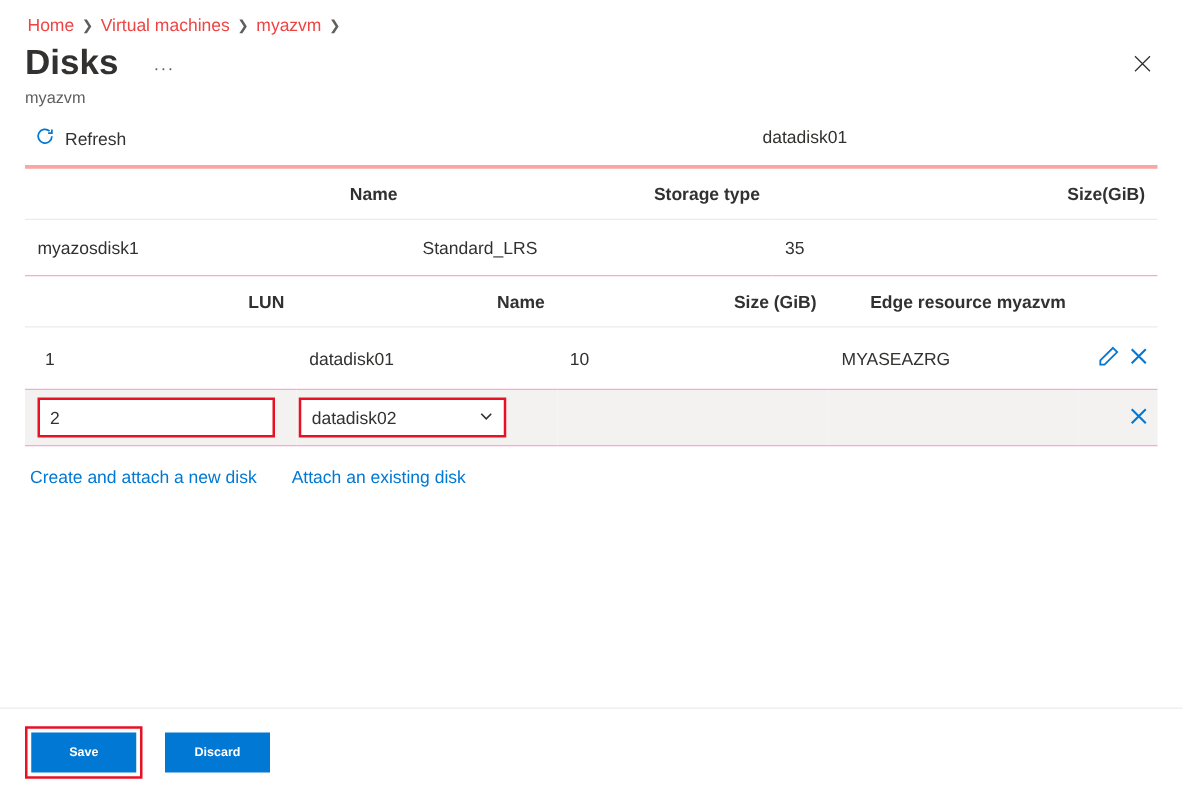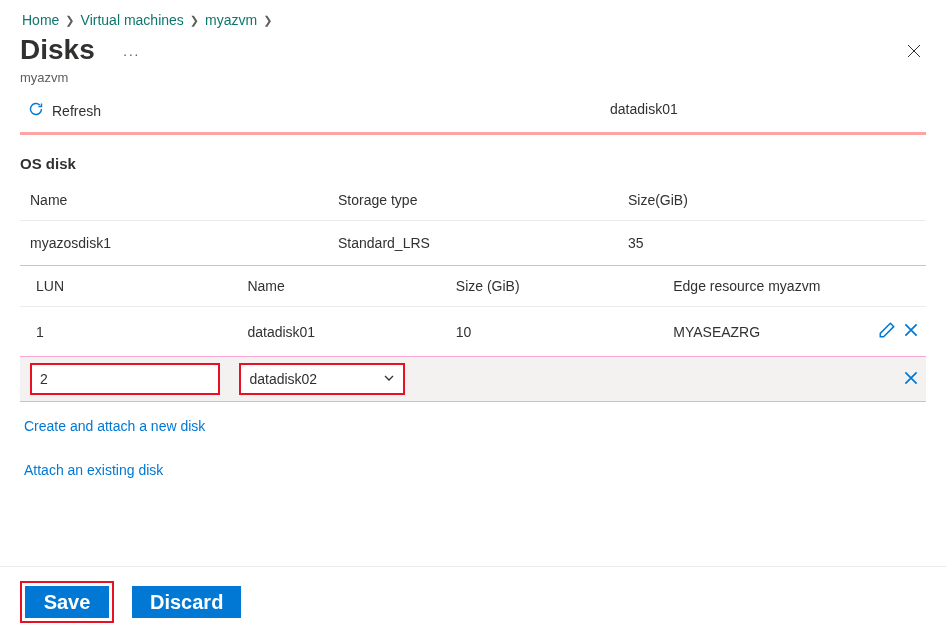--- a/index.html
+++ b/index.html
@@ -8,21 +8,21 @@
     font-size: 14px;
     color: #323130;
     background: #fff;
     width: 946px;
     height: 637px;
     overflow: hidden;
     position: relative;
   }
   .page { padding: 10px 20px 0 20px; }
   .breadcrumb { display: flex; align-items: center; gap: 6px; padding: 2px 0 6px 2px; }
-  .breadcrumb a { color: #0f766e; text-decoration: none; cursor: pointer; }
+  .breadcrumb a { color: #ef4444; text-decoration: none; cursor: pointer; }
   .chevron { color: #605e5c; font-size: 11px; }
   .title-row { display: flex; align-items: baseline; justify-content: space-between; }
   .title-left { display: flex; align-items: flex-end; gap: 28px; }
   h1 { font-size: 28px; font-weight: 600; }
   .ellipsis { color: #605e5c; letter-spacing: 1px; font-size: 14px; padding-bottom: 4px; }
   .close-x { font-size: 18px; color: #323130; cursor: pointer; padding: 4px 8px; margin-right: -4px; }
   .subtitle { color: #605e5c; font-size: 13px; margin-top: 2px; }
   .toolbar {
     display: flex; align-items: center; gap: 8px;
     padding: 16px 0 12px 8px;
@@ -33,21 +33,21 @@
   .refresh-label { color: #323130; }
   .toolbar-right-label {
     position: absolute;
     left: 590px;
     top: 16px;
     color: #323130;
   }
   .section-heading { font-weight: 600; font-size: 15px; margin-top: 20px; margin-bottom: 8px; }
   table { width: 100%; border-collapse: collapse; }
   th {
-    text-align: left; font-weight: 400; font-size: 14px;
+    text-align: right; font-weight: 700; font-size: 14px;
     padding: 12px 10px; border-bottom: 1px solid #edebe9;
   }
   td { padding: 14px 10px; border-bottom: 1px solid #f9a8d4; }
   .os-table th:nth-child(1), .os-table td:nth-child(1){ width: 34%; }
   .os-table th:nth-child(2), .os-table td:nth-child(2){ width: 32%; }
   .data-table th:nth-child(1), .data-table td:nth-child(1){ width: 24%; padding-left: 16px;}
   .data-table th:nth-child(2), .data-table td:nth-child(2){ width: 23%; }
   .data-table th:nth-child(3), .data-table td:nth-child(3){ width: 24%; }
   .data-table th:nth-child(4), .data-table td:nth-child(4){ width: 22%; }
   .data-table td:nth-child(5){ width: 7%; text-align: right; white-space: nowrap; padding-right: 6px;}
@@ -61,33 +61,33 @@
     display: flex;
     align-items: center;
     padding: 0 8px;
     font-size: 14px;
   }
   .lun-input { width: 190px; margin-left: -6px; }
   .name-select { width: 166px; justify-content: space-between; margin-left: -8px; }
   .chev-down { width: 12px; height: 12px; }
   .action-icons { display: inline-flex; gap: 6px; }
   .icon-btn { width: 18px; height: 18px; cursor: pointer; color: #0078d4; }
-  .links-row { display: flex; gap: 28px; padding: 16px 4px 0 4px; flex-direction: column; }
+  .links-row { display: flex; gap: 28px; padding: 16px 4px 0 4px; }
   .links-row a { color: #0078d4; text-decoration: none; cursor: pointer; }
   .footer {
     position: absolute;
     left: 0; right: 0; bottom: 0;
     border-top: 1px solid #edebe9;
     padding: 14px 20px;
     display: flex; gap: 18px; align-items: center;
   }
   .btn {
     height: 32px; min-width: 84px;
     border: none; cursor: pointer;
-    font-size: 20px; font-weight: 600;
+    font-size: 10px; font-weight: 600;
     background: #0078d4; color: #fff;
     padding: 0 18px;
   }
   .save-wrap { border: 2.5px solid #e81123; padding: 3px; display: inline-flex; }
 </style>
 </head>
 <body>
 
 <div class="page">
   <nav class="breadcrumb">
@@ -116,21 +116,20 @@
     <span>
       <svg class="refresh-icon" viewBox="0 0 16 16" fill="none" stroke="#0078d4" stroke-width="1.4">
         <path d="M13.5 8a5.5 5.5 0 1 1-1.8-4.1"></path>
         <path d="M13.5 2.5 V5.5 H10.5"></path>
       </svg>
     </span>
     <span class="refresh-label">Refresh</span>
     <span class="toolbar-right-label">datadisk01</span>
   </div>
 
-  <div class="section-heading">OS disk</div>
   <table class="os-table">
     <thead>
         <tr>
       <th>Name</th>
       <th>Storage type</th>
       <th>Size(GiB)</th>
     </tr>
       </thead>
     <tbody>
         <tr>

